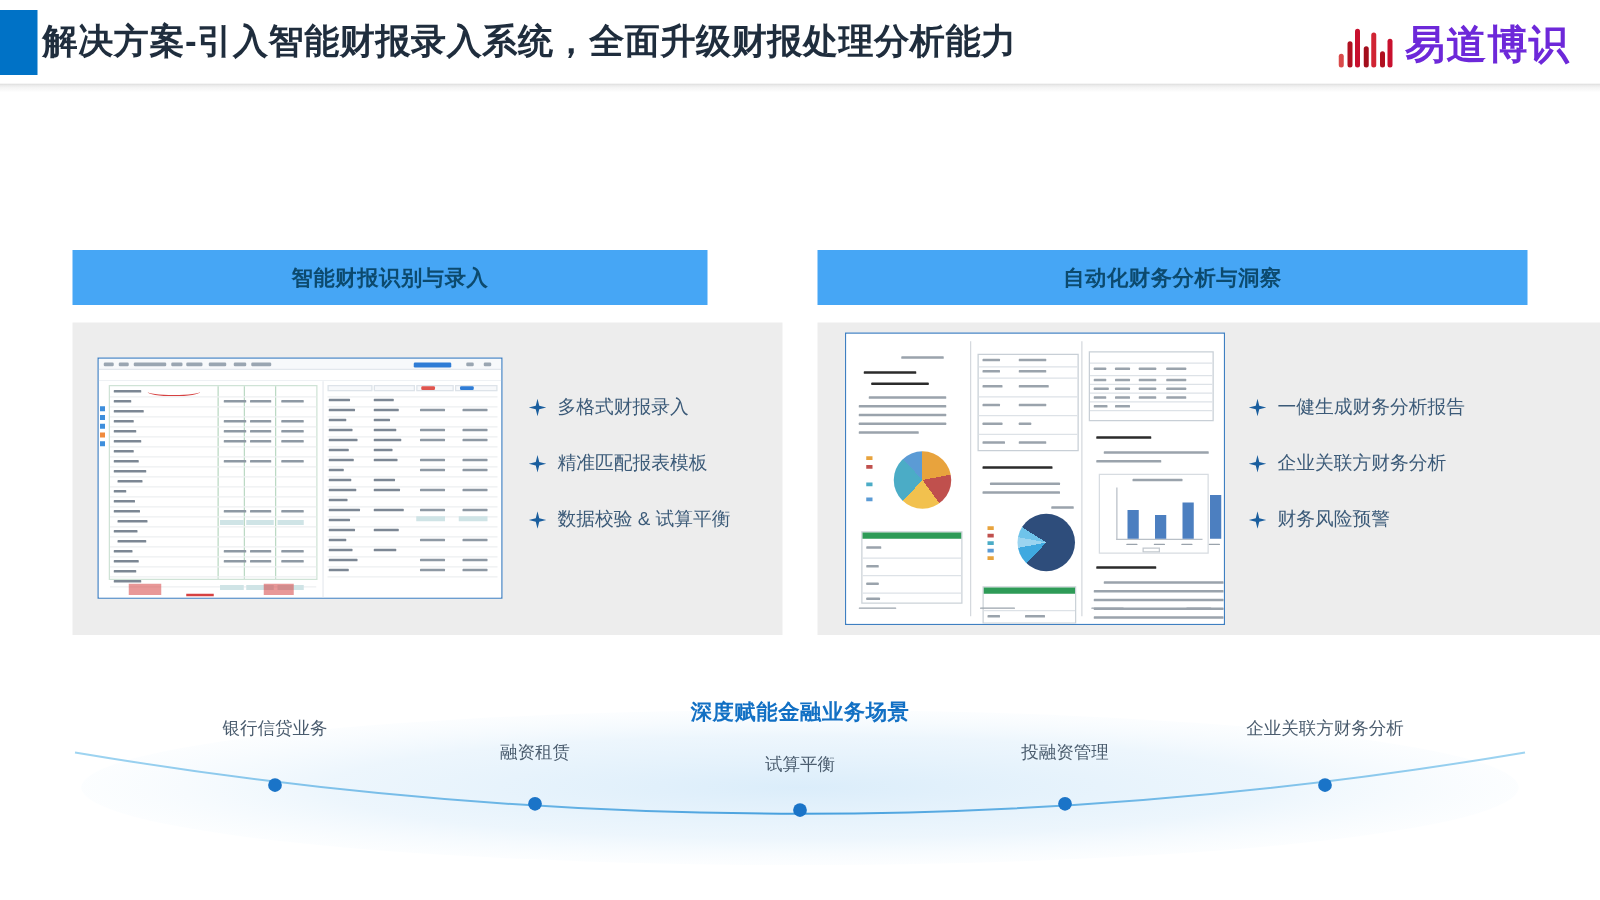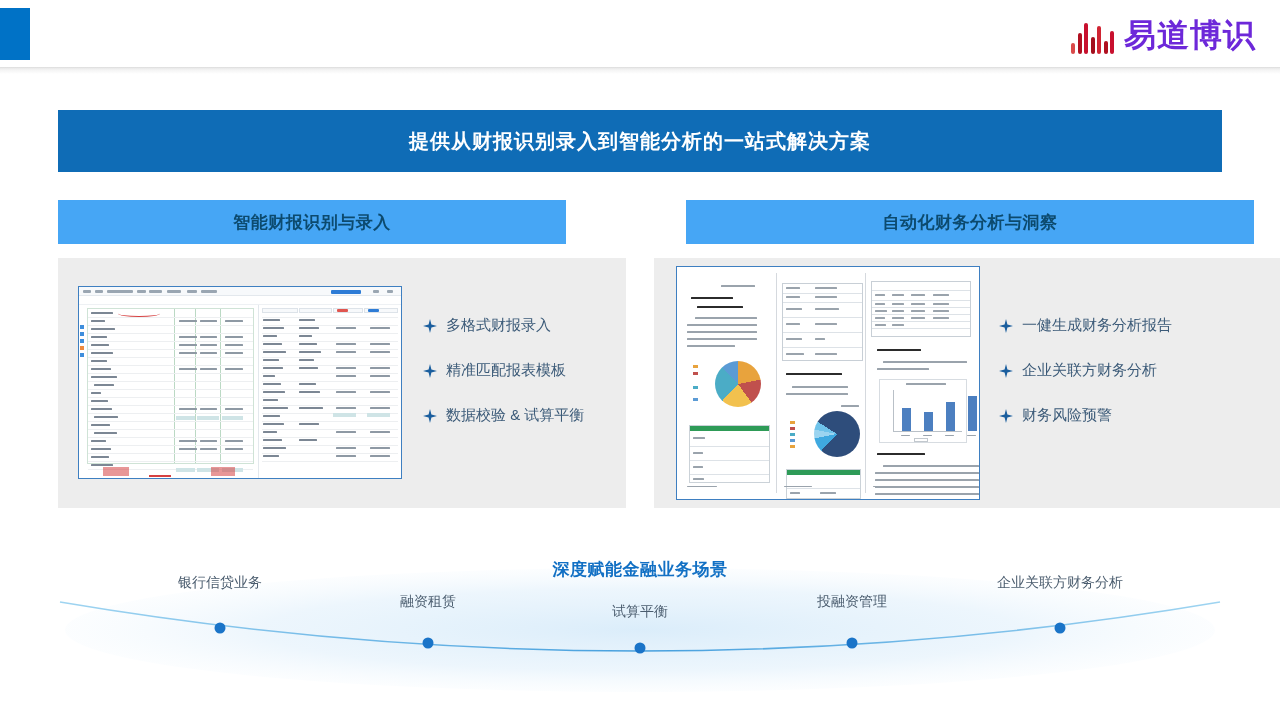--- a/index.html
+++ b/index.html
@@ -49,21 +49,21 @@
   }
   .hero-text { color: #ffffff; font-size: 20px; font-weight: bold; letter-spacing: 1px; }
 
   
   .sec-head {
     position: absolute; top: 200px; height: 44px;
     background: #46A6F5;
     display: flex; align-items: center; justify-content: center;
   }
   .sec-head.left  { left: 58px;  width: 508px; }
-  .sec-head.right { left: 686px; width: 568px; }
+  .sec-head.right { left: 654px; width: 568px; }
   .sec-head-text { color: #0c4a6e; font-size: 17px; font-weight: bold; letter-spacing: 0.5px; }
 
   
   .panel { position: absolute; top: 258px; background: #EDEDED; }
   .panel.left  { left: 58px;  width: 568px;  height: 250px; }
   .panel.right { left: 654px; width: 664px;  height: 250px; }
 
   .shot {
     position: absolute; background: #ffffff; border: 1px solid #3E7FC1;
     overflow: hidden;
@@ -133,38 +133,36 @@
     transform: translateX(-50%);
   }
 </style>
 </head>
 <body>
 
 <div class="slide">
 
   <div class="header">
     <div class="header-accent"></div>
+    <div class="header-title">解决方案-引入智能财报录入系统，全面升级财报处理分析能力</div>
     <div class="logo">
       <div class="logo-mark">
         <i></i>
           <i></i>
           <i></i>
           <i></i>
           <i></i>
           <i></i>
           <i></i>
       </div>
       <div class="logo-text">易道博识</div>
     </div>
   </div>
   <div class="header-rule"></div>
 
-  <div class="hero">
-    <div class="hero-text">提供从财报识别录入到智能分析的一站式解决方案</div>
-  </div>
 
   <div class="sec-head left">
     <div class="sec-head-text">智能财报识别与录入</div>
   </div>
 
   <div class="panel left">
 
     <div class="shot left">
       <div class="app">
         <div class="app-toolbar">

